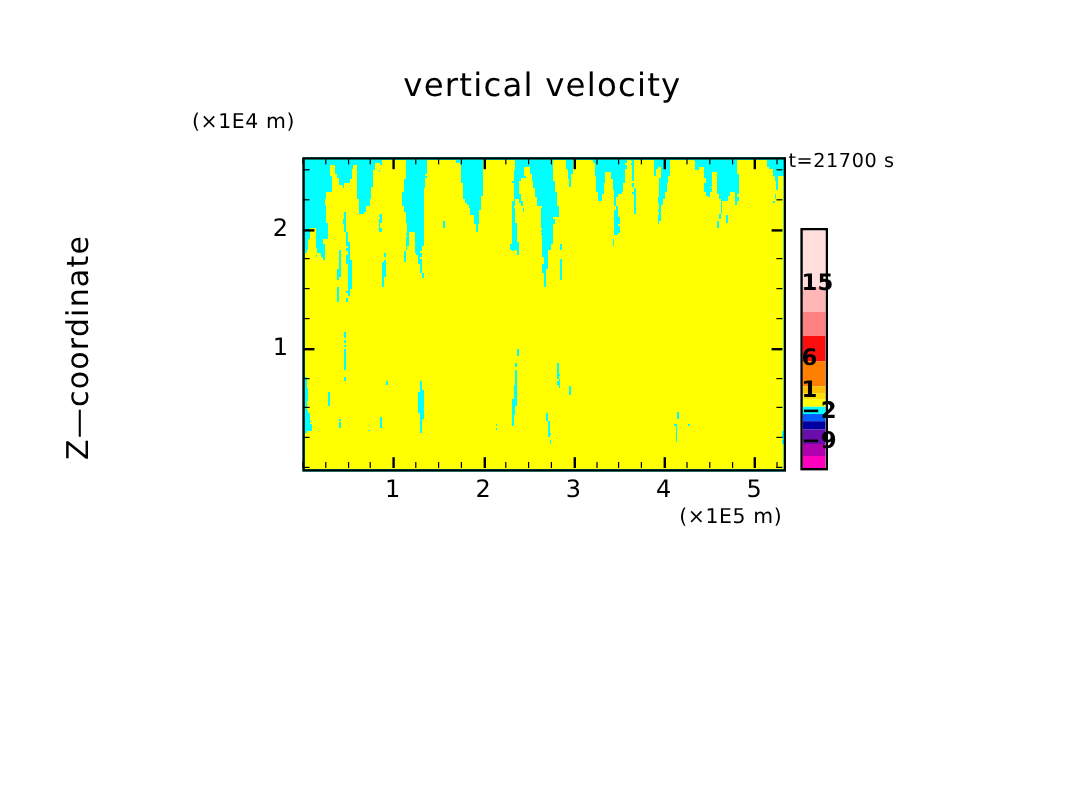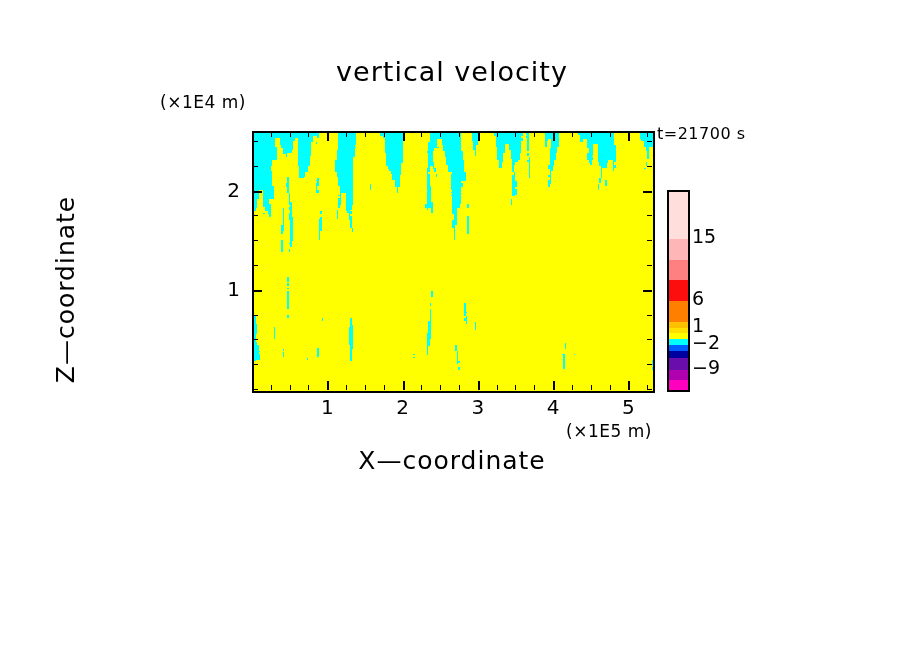--- a/index.html
+++ b/index.html
@@ -60,34 +60,33 @@
   .xticklab{position:absolute;font-size:20px;color:#000;text-align:center;width:40px;}
   .yticklab{position:absolute;font-size:20px;color:#000;text-align:right;width:40px;}
 
   
   .cbar{
     position:absolute;left:667px;top:190px;
     width:19px;height:198px;border:2px solid #000;
     overflow:hidden;
   }
   .cband{width:100%;}
-  .cbarlab{position:absolute;font-size:19px;color:#000;left:692px;}
+  .cbarlab{position:absolute;font-size:19px;color:#000;left:668px;font-weight:bold;}
 </style>
 </head>
 <body>
 
 <div class="fig">
 
   <div class="title">vertical  velocity</div>
 
   <div class="zunit">(×1E4  m)</div>
   <div class="tstamp">t=21700  s</div>
 
   <div class="yaxis-title">Z—coordinate</div>
-  <div class="xaxis-title">X—coordinate</div>
   <div class="xunit">(×1E5  m)</div>
 
   <div class="panel">
     <svg class="field" id="field" viewBox="0 0 399 258" preserveAspectRatio="none">
       <rect x="0" y="0" width="399" height="258" fill="#00ffff"></rect>
       <g id="plumes" fill="#ffff00" shape-rendering="crispEdges">
           <path d="M64.5 0h19.5v1.5h-19.5ZM102 0h24v1.5h-24ZM148.5 0h27v1.5h-27ZM207 0h10.5v1.5h-10.5ZM223.5 0h16.5v1.5h-16.5ZM268.5 0h3v1.5h-3ZM274.5 0h16.5v1.5h-16.5ZM304.5 0h19.5v1.5h-19.5ZM360 0h25.5v1.5h-25.5ZM64.5 1.5h19.5v1.5h-19.5ZM102 1.5h24v1.5h-24ZM148.5 1.5h27v1.5h-27ZM207 1.5h10.5v1.5h-10.5ZM223.5 1.5h16.5v1.5h-16.5ZM268.5 1.5h4.5v1.5h-4.5ZM274.5 1.5h16.5v1.5h-16.5ZM304.5 1.5h21v1.5h-21ZM360 1.5h25.5v1.5h-25.5ZM58.5 3h4.5v1.5h-4.5ZM64.5 3h19.5v1.5h-19.5ZM102 3h27v1.5h-27ZM148.5 3h27v1.5h-27ZM207 3h10.5v1.5h-10.5ZM223.5 3h18v1.5h-18ZM267 3h4.5v1.5h-4.5ZM274.5 3h16.5v1.5h-16.5ZM304.5 3h21v1.5h-21ZM360 3h25.5v1.5h-25.5ZM21 4.5h4.5v1.5h-4.5ZM40.5 4.5h3v1.5h-3ZM58.5 4.5h25.5v1.5h-25.5ZM102 4.5h28.5v1.5h-28.5ZM148.5 4.5h27v1.5h-27ZM207 4.5h10.5v1.5h-10.5ZM223.5 4.5h18v1.5h-18ZM268.5 4.5h4.5v1.5h-4.5ZM274.5 4.5h16.5v1.5h-16.5ZM304.5 4.5h21v1.5h-21ZM360 4.5h25.5v1.5h-25.5ZM21 6h4.5v1.5h-4.5ZM40.5 6h3v1.5h-3ZM58.5 6h25.5v1.5h-25.5ZM102 6h28.5v1.5h-28.5ZM148.5 6h27v1.5h-27ZM183 6h4.5v1.5h-4.5ZM207 6h10.5v1.5h-10.5ZM223.5 6h18v1.5h-18ZM268.5 6h4.5v1.5h-4.5ZM274.5 6h16.5v1.5h-16.5ZM294 6h3v1.5h-3ZM304.5 6h21v1.5h-21ZM328.5 6h4.5v1.5h-4.5ZM360 6h27v1.5h-27ZM21 7.5h4.5v1.5h-4.5ZM39 7.5h4.5v1.5h-4.5ZM58.5 7.5h25.5v1.5h-25.5ZM102 7.5h28.5v1.5h-28.5ZM148.5 7.5h27v1.5h-27ZM183 7.5h4.5v1.5h-4.5ZM207 7.5h12v1.5h-12ZM223.5 7.5h18v1.5h-18ZM267 7.5h6v1.5h-6ZM274.5 7.5h16.5v1.5h-16.5ZM292.5 7.5h4.5v1.5h-4.5ZM304.5 7.5h21v1.5h-21ZM328.5 7.5h4.5v1.5h-4.5ZM360 7.5h30v1.5h-30ZM21 9h4.5v1.5h-4.5ZM39 9h4.5v1.5h-4.5ZM57 9h4.5v1.5h-4.5ZM63 9h21v1.5h-21ZM102 9h28.5v1.5h-28.5ZM148.5 9h25.5v1.5h-25.5ZM183 9h4.5v1.5h-4.5ZM207 9h12v1.5h-12ZM223.5 9h18v1.5h-18ZM267 9h6v1.5h-6ZM274.5 9h16.5v1.5h-16.5ZM292.5 9h4.5v1.5h-4.5ZM304.5 9h28.5v1.5h-28.5ZM360 9h30v1.5h-30ZM21 10.5h4.5v1.5h-4.5ZM39 10.5h4.5v1.5h-4.5ZM57 10.5h27v1.5h-27ZM102 10.5h28.5v1.5h-28.5ZM148.5 10.5h25.5v1.5h-25.5ZM183 10.5h4.5v1.5h-4.5ZM207 10.5h12v1.5h-12ZM223.5 10.5h18v1.5h-18ZM250.5 10.5h4.5v1.5h-4.5ZM267 10.5h6v1.5h-6ZM274.5 10.5h16.5v1.5h-16.5ZM292.5 10.5h4.5v1.5h-4.5ZM304.5 10.5h28.5v1.5h-28.5ZM339 10.5h4.5v1.5h-4.5ZM360 10.5h30v1.5h-30ZM21 12h6v1.5h-6ZM39 12h4.5v1.5h-4.5ZM57 12h27v1.5h-27ZM100.5 12h30v1.5h-30ZM148.5 12h25.5v1.5h-25.5ZM183 12h6v1.5h-6ZM207 12h12v1.5h-12ZM222 12h19.5v1.5h-19.5ZM250.5 12h4.5v1.5h-4.5ZM267 12h6v1.5h-6ZM274.5 12h16.5v1.5h-16.5ZM292.5 12h4.5v1.5h-4.5ZM304.5 12h28.5v1.5h-28.5ZM339 12h4.5v1.5h-4.5ZM361.5 12h28.5v1.5h-28.5ZM22.5 13.5h4.5v1.5h-4.5ZM39 13.5h4.5v1.5h-4.5ZM57 13.5h27v1.5h-27ZM102 13.5h28.5v1.5h-28.5ZM148.5 13.5h25.5v1.5h-25.5ZM184.5 13.5h4.5v1.5h-4.5ZM207 13.5h12v1.5h-12ZM222 13.5h21v1.5h-21ZM250.5 13.5h4.5v1.5h-4.5ZM267 13.5h6v1.5h-6ZM274.5 13.5h22.5v1.5h-22.5ZM303 13.5h30v1.5h-30ZM339 13.5h4.5v1.5h-4.5ZM361.5 13.5h30v1.5h-30ZM394.5 13.5h4.5v1.5h-4.5ZM22.5 15h6v1.5h-6ZM39 15h4.5v1.5h-4.5ZM57 15h27v1.5h-27ZM100.5 15h30v1.5h-30ZM148.5 15h25.5v1.5h-25.5ZM180 15h9v1.5h-9ZM207 15h12v1.5h-12ZM222 15h21v1.5h-21ZM250.5 15h4.5v1.5h-4.5ZM267 15h6v1.5h-6ZM274.5 15h21v1.5h-21ZM303 15h31.5v1.5h-31.5ZM339 15h4.5v1.5h-4.5ZM361.5 15h30v1.5h-30ZM394.5 15h4.5v1.5h-4.5ZM22.5 16.5h6v1.5h-6ZM37.5 16.5h6v1.5h-6ZM57 16.5h25.5v1.5h-25.5ZM100.5 16.5h30v1.5h-30ZM148.5 16.5h25.5v1.5h-25.5ZM180 16.5h9v1.5h-9ZM207 16.5h13.5v1.5h-13.5ZM222 16.5h21v1.5h-21ZM250.5 16.5h6v1.5h-6ZM267 16.5h6v1.5h-6ZM274.5 16.5h21v1.5h-21ZM303 16.5h31.5v1.5h-31.5ZM339 16.5h4.5v1.5h-4.5ZM361.5 16.5h30v1.5h-30ZM394.5 16.5h4.5v1.5h-4.5ZM22.5 18h6v1.5h-6ZM37.5 18h6v1.5h-6ZM57 18h25.5v1.5h-25.5ZM100.5 18h30v1.5h-30ZM148.5 18h24v1.5h-24ZM178.5 18h12v1.5h-12ZM208.5 18h12v1.5h-12ZM222 18h21v1.5h-21ZM250.5 18h6v1.5h-6ZM267 18h28.5v1.5h-28.5ZM303 18h31.5v1.5h-31.5ZM339 18h4.5v1.5h-4.5ZM361.5 18h31.5v1.5h-31.5ZM394.5 18h4.5v1.5h-4.5ZM22.5 19.5h6v1.5h-6ZM33 19.5h10.5v1.5h-10.5ZM57 19.5h25.5v1.5h-25.5ZM100.5 19.5h31.5v1.5h-31.5ZM148.5 19.5h25.5v1.5h-25.5ZM178.5 19.5h12v1.5h-12ZM208.5 19.5h12v1.5h-12ZM222 19.5h21v1.5h-21ZM249 19.5h7.5v1.5h-7.5ZM265.5 19.5h7.5v1.5h-7.5ZM274.5 19.5h21v1.5h-21ZM301.5 19.5h31.5v1.5h-31.5ZM339 19.5h4.5v1.5h-4.5ZM361.5 19.5h31.5v1.5h-31.5ZM394.5 19.5h4.5v1.5h-4.5ZM22.5 21h9v1.5h-9ZM33 21h10.5v1.5h-10.5ZM57 21h25.5v1.5h-25.5ZM100.5 21h31.5v1.5h-31.5ZM148.5 21h25.5v1.5h-25.5ZM178.5 21h12v1.5h-12ZM208.5 21h12v1.5h-12ZM222 21h21v1.5h-21ZM249 21h7.5v1.5h-7.5ZM265.5 21h7.5v1.5h-7.5ZM274.5 21h21v1.5h-21ZM301.5 21h31.5v1.5h-31.5ZM339 21h4.5v1.5h-4.5ZM361.5 21h31.5v1.5h-31.5ZM394.5 21h4.5v1.5h-4.5ZM22.5 22.5h9v1.5h-9ZM33 22.5h10.5v1.5h-10.5ZM55.5 22.5h27v1.5h-27ZM100.5 22.5h31.5v1.5h-31.5ZM148.5 22.5h25.5v1.5h-25.5ZM178.5 22.5h12v1.5h-12ZM208.5 22.5h34.5v1.5h-34.5ZM249 22.5h7.5v1.5h-7.5ZM265.5 22.5h30v1.5h-30ZM301.5 22.5h31.5v1.5h-31.5ZM337.5 22.5h6v1.5h-6ZM361.5 22.5h31.5v1.5h-31.5ZM394.5 22.5h4.5v1.5h-4.5ZM22.5 24h21v1.5h-21ZM55.5 24h27v1.5h-27ZM99 24h33v1.5h-33ZM148.5 24h25.5v1.5h-25.5ZM178.5 24h13.5v1.5h-13.5ZM208.5 24h34.5v1.5h-34.5ZM249 24h7.5v1.5h-7.5ZM265.5 24h9v1.5h-9ZM276 24h19.5v1.5h-19.5ZM301.5 24h31.5v1.5h-31.5ZM339 24h4.5v1.5h-4.5ZM361.5 24h31.5v1.5h-31.5ZM394.5 24h4.5v1.5h-4.5ZM22.5 25.5h21v1.5h-21ZM55.5 25.5h27v1.5h-27ZM99 25.5h33v1.5h-33ZM148.5 25.5h25.5v1.5h-25.5ZM178.5 25.5h13.5v1.5h-13.5ZM208.5 25.5h34.5v1.5h-34.5ZM249 25.5h9v1.5h-9ZM265.5 25.5h9v1.5h-9ZM276 25.5h19.5v1.5h-19.5ZM301.5 25.5h31.5v1.5h-31.5ZM339 25.5h4.5v1.5h-4.5ZM361.5 25.5h37.5v1.5h-37.5ZM18 27h25.5v1.5h-25.5ZM55.5 27h25.5v1.5h-25.5ZM99 27h33v1.5h-33ZM148.5 27h25.5v1.5h-25.5ZM178.5 27h13.5v1.5h-13.5ZM210 27h34.5v1.5h-34.5ZM249 27h9v1.5h-9ZM264 27h9v1.5h-9ZM276 27h19.5v1.5h-19.5ZM300 27h34.5v1.5h-34.5ZM337.5 27h6v1.5h-6ZM354 27h4.5v1.5h-4.5ZM361.5 27h37.5v1.5h-37.5ZM18 28.5h25.5v1.5h-25.5ZM55.5 28.5h25.5v1.5h-25.5ZM99 28.5h33v1.5h-33ZM148.5 28.5h25.5v1.5h-25.5ZM180 28.5h12v1.5h-12ZM210 28.5h34.5v1.5h-34.5ZM247.5 28.5h10.5v1.5h-10.5ZM261 28.5h13.5v1.5h-13.5ZM276 28.5h19.5v1.5h-19.5ZM300 28.5h34.5v1.5h-34.5ZM337.5 28.5h7.5v1.5h-7.5ZM354 28.5h4.5v1.5h-4.5ZM360 28.5h31.5v1.5h-31.5ZM393 28.5h6v1.5h-6ZM18 30h25.5v1.5h-25.5ZM55.5 30h25.5v1.5h-25.5ZM99 30h33v1.5h-33ZM147 30h27v1.5h-27ZM180 30h12v1.5h-12ZM210 30h34.5v1.5h-34.5ZM247.5 30h10.5v1.5h-10.5ZM261 30h13.5v1.5h-13.5ZM276 30h19.5v1.5h-19.5ZM300 30h36v1.5h-36ZM337.5 30h7.5v1.5h-7.5ZM352.5 30h6v1.5h-6ZM360 30h31.5v1.5h-31.5ZM393 30h6v1.5h-6ZM18 31.5h25.5v1.5h-25.5ZM55.5 31.5h25.5v1.5h-25.5ZM99 31.5h33v1.5h-33ZM147 31.5h27v1.5h-27ZM180 31.5h13.5v1.5h-13.5ZM210 31.5h34.5v1.5h-34.5ZM247.5 31.5h10.5v1.5h-10.5ZM259.5 31.5h15v1.5h-15ZM276 31.5h18v1.5h-18ZM300 31.5h45v1.5h-45ZM352.5 31.5h6v1.5h-6ZM361.5 31.5h30v1.5h-30ZM393 31.5h6v1.5h-6ZM16.5 33h28.5v1.5h-28.5ZM54 33h27v1.5h-27ZM99 33h34.5v1.5h-34.5ZM147 33h27v1.5h-27ZM175.5 33h3v1.5h-3ZM180 33h13.5v1.5h-13.5ZM210 33h34.5v1.5h-34.5ZM247.5 33h10.5v1.5h-10.5ZM259.5 33h15v1.5h-15ZM276 33h18v1.5h-18ZM298.5 33h48v1.5h-48ZM352.5 33h6v1.5h-6ZM361.5 33h37.5v1.5h-37.5ZM16.5 34.5h28.5v1.5h-28.5ZM54 34.5h27v1.5h-27ZM99 34.5h34.5v1.5h-34.5ZM147 34.5h25.5v1.5h-25.5ZM175.5 34.5h3v1.5h-3ZM181.5 34.5h12v1.5h-12ZM210 34.5h48v1.5h-48ZM259.5 34.5h15v1.5h-15ZM276 34.5h18v1.5h-18ZM298.5 34.5h48v1.5h-48ZM348 34.5h10.5v1.5h-10.5ZM360 34.5h30v1.5h-30ZM391.5 34.5h7.5v1.5h-7.5ZM16.5 36h28.5v1.5h-28.5ZM54 36h27v1.5h-27ZM99 36h36v1.5h-36ZM147 36h25.5v1.5h-25.5ZM175.5 36h4.5v1.5h-4.5ZM181.5 36h12v1.5h-12ZM210 36h48v1.5h-48ZM259.5 36h15v1.5h-15ZM276 36h19.5v1.5h-19.5ZM298.5 36h48v1.5h-48ZM348 36h10.5v1.5h-10.5ZM360 36h39v1.5h-39ZM18 37.5h27v1.5h-27ZM54 37.5h27v1.5h-27ZM99 37.5h37.5v1.5h-37.5ZM147 37.5h25.5v1.5h-25.5ZM175.5 37.5h4.5v1.5h-4.5ZM181.5 37.5h12v1.5h-12ZM210 37.5h48v1.5h-48ZM259.5 37.5h15v1.5h-15ZM276 37.5h19.5v1.5h-19.5ZM297 37.5h49.5v1.5h-49.5ZM348 37.5h51v1.5h-51ZM18 39h27v1.5h-27ZM51 39h31.5v1.5h-31.5ZM99 39h37.5v1.5h-37.5ZM147 39h25.5v1.5h-25.5ZM174 39h24v1.5h-24ZM211.5 39h48v1.5h-48ZM261 39h13.5v1.5h-13.5ZM276 39h19.5v1.5h-19.5ZM297 39h49.5v1.5h-49.5ZM348 39h51v1.5h-51ZM18 40.5h27v1.5h-27ZM51 40.5h31.5v1.5h-31.5ZM99 40.5h39v1.5h-39ZM147 40.5h25.5v1.5h-25.5ZM175.5 40.5h6v1.5h-6ZM183 40.5h13.5v1.5h-13.5ZM211.5 40.5h48v1.5h-48ZM261 40.5h13.5v1.5h-13.5ZM276 40.5h19.5v1.5h-19.5ZM297 40.5h49.5v1.5h-49.5ZM348 40.5h51v1.5h-51ZM18 42h27v1.5h-27ZM51 42h31.5v1.5h-31.5ZM99 42h39v1.5h-39ZM145.5 42h27v1.5h-27ZM175.5 42h6v1.5h-6ZM183 42h13.5v1.5h-13.5ZM211.5 42h46.5v1.5h-46.5ZM261 42h13.5v1.5h-13.5ZM276 42h18v1.5h-18ZM297 42h49.5v1.5h-49.5ZM348 42h51v1.5h-51ZM18 43.5h15v1.5h-15ZM34.5 43.5h10.5v1.5h-10.5ZM49.5 43.5h34.5v1.5h-34.5ZM99 43.5h39v1.5h-39ZM145.5 43.5h27v1.5h-27ZM175.5 43.5h21v1.5h-21ZM211.5 43.5h46.5v1.5h-46.5ZM261 43.5h13.5v1.5h-13.5ZM276 43.5h19.5v1.5h-19.5ZM297 43.5h49.5v1.5h-49.5ZM348 43.5h51v1.5h-51ZM18 45h15v1.5h-15ZM34.5 45h28.5v1.5h-28.5ZM64.5 45h19.5v1.5h-19.5ZM99 45h39v1.5h-39ZM145.5 45h27v1.5h-27ZM175.5 45h21v1.5h-21ZM211.5 45h46.5v1.5h-46.5ZM261 45h34.5v1.5h-34.5ZM297 45h48v1.5h-48ZM346.5 45h52.5v1.5h-52.5ZM18 46.5h15v1.5h-15ZM34.5 46.5h27v1.5h-27ZM64.5 46.5h19.5v1.5h-19.5ZM99 46.5h42v1.5h-42ZM145.5 46.5h27v1.5h-27ZM175.5 46.5h21v1.5h-21ZM211.5 46.5h46.5v1.5h-46.5ZM261 46.5h33v1.5h-33ZM297 46.5h48v1.5h-48ZM346.5 46.5h4.5v1.5h-4.5ZM352.5 46.5h46.5v1.5h-46.5ZM18 48h15v1.5h-15ZM34.5 48h28.5v1.5h-28.5ZM64.5 48h19.5v1.5h-19.5ZM99 48h42v1.5h-42ZM145.5 48h27v1.5h-27ZM175.5 48h21v1.5h-21ZM207 48h51v1.5h-51ZM262.5 48h31.5v1.5h-31.5ZM297 48h48v1.5h-48ZM346.5 48h4.5v1.5h-4.5ZM352.5 48h46.5v1.5h-46.5ZM18 49.5h13.5v1.5h-13.5ZM34.5 49.5h27v1.5h-27ZM64.5 49.5h19.5v1.5h-19.5ZM99 49.5h42v1.5h-42ZM145.5 49.5h27v1.5h-27ZM175.5 49.5h21v1.5h-21ZM208.5 49.5h49.5v1.5h-49.5ZM262.5 49.5h31.5v1.5h-31.5ZM297 49.5h54v1.5h-54ZM352.5 49.5h46.5v1.5h-46.5ZM18 51h13.5v1.5h-13.5ZM34.5 51h27v1.5h-27ZM64.5 51h19.5v1.5h-19.5ZM99 51h16.5v1.5h-16.5ZM117 51h24v1.5h-24ZM145.5 51h27v1.5h-27ZM175.5 51h21v1.5h-21ZM208.5 51h49.5v1.5h-49.5ZM262.5 51h31.5v1.5h-31.5ZM295.5 51h48v1.5h-48ZM345 51h6v1.5h-6ZM352.5 51h46.5v1.5h-46.5ZM19.5 52.5h12v1.5h-12ZM34.5 52.5h27v1.5h-27ZM63 52.5h22.5v1.5h-22.5ZM99 52.5h16.5v1.5h-16.5ZM117 52.5h24v1.5h-24ZM145.5 52.5h27v1.5h-27ZM177 52.5h19.5v1.5h-19.5ZM208.5 52.5h49.5v1.5h-49.5ZM262.5 52.5h31.5v1.5h-31.5ZM295.5 52.5h48v1.5h-48ZM345 52.5h54v1.5h-54ZM19.5 54h13.5v1.5h-13.5ZM34.5 54h27v1.5h-27ZM63 54h22.5v1.5h-22.5ZM99 54h16.5v1.5h-16.5ZM117 54h25.5v1.5h-25.5ZM144 54h28.5v1.5h-28.5ZM177 54h19.5v1.5h-19.5ZM207 54h51v1.5h-51ZM261 54h82.5v1.5h-82.5ZM345 54h54v1.5h-54ZM19.5 55.5h13.5v1.5h-13.5ZM34.5 55.5h27v1.5h-27ZM63 55.5h22.5v1.5h-22.5ZM99 55.5h16.5v1.5h-16.5ZM117 55.5h25.5v1.5h-25.5ZM144 55.5h28.5v1.5h-28.5ZM177 55.5h19.5v1.5h-19.5ZM207 55.5h51v1.5h-51ZM262.5 55.5h81v1.5h-81ZM345 55.5h54v1.5h-54ZM4.5 57h4.5v1.5h-4.5ZM19.5 57h13.5v1.5h-13.5ZM34.5 57h27v1.5h-27ZM64.5 57h21v1.5h-21ZM99 57h43.5v1.5h-43.5ZM144 57h28.5v1.5h-28.5ZM177 57h21v1.5h-21ZM207 57h51v1.5h-51ZM262.5 57h136.5v1.5h-136.5ZM4.5 58.5h4.5v1.5h-4.5ZM19.5 58.5h13.5v1.5h-13.5ZM34.5 58.5h27v1.5h-27ZM64.5 58.5h21v1.5h-21ZM99 58.5h43.5v1.5h-43.5ZM144 58.5h28.5v1.5h-28.5ZM177 58.5h19.5v1.5h-19.5ZM207 58.5h51v1.5h-51ZM262.5 58.5h136.5v1.5h-136.5ZM4.5 60h4.5v1.5h-4.5ZM19.5 60h15v1.5h-15ZM36 60h49.5v1.5h-49.5ZM87 60h4.5v1.5h-4.5ZM99 60h73.5v1.5h-73.5ZM177 60h21v1.5h-21ZM207 60h51v1.5h-51ZM262.5 60h136.5v1.5h-136.5ZM4.5 61.5h4.5v1.5h-4.5ZM19.5 61.5h15v1.5h-15ZM36 61.5h48v1.5h-48ZM87 61.5h4.5v1.5h-4.5ZM99 61.5h73.5v1.5h-73.5ZM177 61.5h19.5v1.5h-19.5ZM207 61.5h51v1.5h-51ZM261 61.5h138v1.5h-138ZM4.5 63h4.5v1.5h-4.5ZM19.5 63h15v1.5h-15ZM36 63h49.5v1.5h-49.5ZM87 63h4.5v1.5h-4.5ZM99 63h73.5v1.5h-73.5ZM177 63h21v1.5h-21ZM207 63h192v1.5h-192ZM4.5 64.5h4.5v1.5h-4.5ZM19.5 64.5h15v1.5h-15ZM36 64.5h48v1.5h-48ZM87 64.5h4.5v1.5h-4.5ZM99 64.5h73.5v1.5h-73.5ZM177 64.5h21v1.5h-21ZM207 64.5h192v1.5h-192ZM3 66h6v1.5h-6ZM15 66h19.5v1.5h-19.5ZM36 66h48v1.5h-48ZM87 66h4.5v1.5h-4.5ZM99 66h73.5v1.5h-73.5ZM177 66h21v1.5h-21ZM207 66h49.5v1.5h-49.5ZM258 66h141v1.5h-141ZM3 67.5h6v1.5h-6ZM15 67.5h19.5v1.5h-19.5ZM36 67.5h48v1.5h-48ZM87 67.5h4.5v1.5h-4.5ZM99 67.5h73.5v1.5h-73.5ZM177 67.5h21v1.5h-21ZM207 67.5h49.5v1.5h-49.5ZM258 67.5h141v1.5h-141ZM3 69h6v1.5h-6ZM15 69h19.5v1.5h-19.5ZM37.5 69h46.5v1.5h-46.5ZM87 69h4.5v1.5h-4.5ZM99 69h73.5v1.5h-73.5ZM178.5 69h19.5v1.5h-19.5ZM207 69h49.5v1.5h-49.5ZM258 69h141v1.5h-141ZM3 70.5h6v1.5h-6ZM16.5 70.5h18v1.5h-18ZM37.5 70.5h46.5v1.5h-46.5ZM87 70.5h4.5v1.5h-4.5ZM99 70.5h72v1.5h-72ZM178.5 70.5h19.5v1.5h-19.5ZM205.5 70.5h7.5v1.5h-7.5ZM214.5 70.5h42v1.5h-42ZM258 70.5h141v1.5h-141ZM3 72h6v1.5h-6ZM16.5 72h19.5v1.5h-19.5ZM37.5 72h46.5v1.5h-46.5ZM85.5 72h6v1.5h-6ZM97.5 72h73.5v1.5h-73.5ZM178.5 72h19.5v1.5h-19.5ZM205.5 72h7.5v1.5h-7.5ZM214.5 72h184.5v1.5h-184.5ZM3 73.5h7.5v1.5h-7.5ZM16.5 73.5h18v1.5h-18ZM37.5 73.5h46.5v1.5h-46.5ZM85.5 73.5h6v1.5h-6ZM97.5 73.5h73.5v1.5h-73.5ZM178.5 73.5h19.5v1.5h-19.5ZM205.5 73.5h7.5v1.5h-7.5ZM214.5 73.5h184.5v1.5h-184.5ZM1.5 75h9v1.5h-9ZM16.5 75h12v1.5h-12ZM30 75h4.5v1.5h-4.5ZM37.5 75h54v1.5h-54ZM97.5 75h75v1.5h-75ZM174 75h3v1.5h-3ZM178.5 75h19.5v1.5h-19.5ZM202.5 75h196.5v1.5h-196.5ZM1.5 76.5h9v1.5h-9ZM16.5 76.5h12v1.5h-12ZM30 76.5h6v1.5h-6ZM37.5 76.5h45v1.5h-45ZM84 76.5h7.5v1.5h-7.5ZM96 76.5h81v1.5h-81ZM178.5 76.5h19.5v1.5h-19.5ZM202.5 76.5h196.5v1.5h-196.5ZM0 78h13.5v1.5h-13.5ZM16.5 78h12v1.5h-12ZM30 78h6v1.5h-6ZM37.5 78h28.5v1.5h-28.5ZM67.5 78h15v1.5h-15ZM84 78h9v1.5h-9ZM97.5 78h79.5v1.5h-79.5ZM178.5 78h19.5v1.5h-19.5ZM202.5 78h196.5v1.5h-196.5ZM0 79.5h9v1.5h-9ZM10.5 79.5h3v1.5h-3ZM16.5 79.5h12v1.5h-12ZM30 79.5h4.5v1.5h-4.5ZM37.5 79.5h28.5v1.5h-28.5ZM67.5 79.5h15v1.5h-15ZM84 79.5h10.5v1.5h-10.5ZM97.5 79.5h100.5v1.5h-100.5ZM202.5 79.5h196.5v1.5h-196.5ZM0 81h15v1.5h-15ZM16.5 81h12v1.5h-12ZM30 81h4.5v1.5h-4.5ZM37.5 81h45v1.5h-45ZM84 81h10.5v1.5h-10.5ZM96 81h103.5v1.5h-103.5ZM202.5 81h196.5v1.5h-196.5ZM0 82.5h15v1.5h-15ZM16.5 82.5h12v1.5h-12ZM30 82.5h4.5v1.5h-4.5ZM37.5 82.5h45v1.5h-45ZM84 82.5h10.5v1.5h-10.5ZM97.5 82.5h102v1.5h-102ZM202.5 82.5h10.5v1.5h-10.5ZM214.5 82.5h184.5v1.5h-184.5ZM0 84h28.5v1.5h-28.5ZM30 84h4.5v1.5h-4.5ZM39 84h27v1.5h-27ZM67.5 84h15v1.5h-15ZM84 84h10.5v1.5h-10.5ZM97.5 84h102v1.5h-102ZM202.5 84h10.5v1.5h-10.5ZM214.5 84h184.5v1.5h-184.5ZM0 85.5h28.5v1.5h-28.5ZM30 85.5h4.5v1.5h-4.5ZM39 85.5h25.5v1.5h-25.5ZM67.5 85.5h27v1.5h-27ZM97.5 85.5h102v1.5h-102ZM202.5 85.5h10.5v1.5h-10.5ZM214.5 85.5h184.5v1.5h-184.5ZM0 87h28.5v1.5h-28.5ZM30 87h6v1.5h-6ZM39 87h25.5v1.5h-25.5ZM67.5 87h28.5v1.5h-28.5ZM97.5 87h100.5v1.5h-100.5ZM202.5 87h10.5v1.5h-10.5ZM214.5 87h184.5v1.5h-184.5ZM0 88.5h28.5v1.5h-28.5ZM30 88.5h6v1.5h-6ZM39 88.5h25.5v1.5h-25.5ZM67.5 88.5h28.5v1.5h-28.5ZM97.5 88.5h100.5v1.5h-100.5ZM202.5 88.5h10.5v1.5h-10.5ZM214.5 88.5h184.5v1.5h-184.5ZM0 90h28.5v1.5h-28.5ZM30 90h6v1.5h-6ZM39 90h25.5v1.5h-25.5ZM67.5 90h28.5v1.5h-28.5ZM97.5 90h100.5v1.5h-100.5ZM202.5 90h10.5v1.5h-10.5ZM214.5 90h184.5v1.5h-184.5ZM0 91.5h27v1.5h-27ZM30 91.5h6v1.5h-6ZM39 91.5h25.5v1.5h-25.5ZM67.5 91.5h28.5v1.5h-28.5ZM97.5 91.5h100.5v1.5h-100.5ZM201 91.5h12v1.5h-12ZM214.5 91.5h184.5v1.5h-184.5ZM0 93h27v1.5h-27ZM30 93h6v1.5h-6ZM39 93h25.5v1.5h-25.5ZM67.5 93h28.5v1.5h-28.5ZM97.5 93h100.5v1.5h-100.5ZM201 93h12v1.5h-12ZM214.5 93h184.5v1.5h-184.5ZM0 94.5h27v1.5h-27ZM30 94.5h6v1.5h-6ZM39 94.5h25.5v1.5h-25.5ZM67.5 94.5h30v1.5h-30ZM99 94.5h100.5v1.5h-100.5ZM201 94.5h12v1.5h-12ZM214.5 94.5h184.5v1.5h-184.5ZM0 96h27v1.5h-27ZM30 96h6v1.5h-6ZM39 96h25.5v1.5h-25.5ZM67.5 96h30v1.5h-30ZM99 96h100.5v1.5h-100.5ZM201 96h12v1.5h-12ZM214.5 96h184.5v1.5h-184.5ZM0 97.5h27v1.5h-27ZM28.5 97.5h7.5v1.5h-7.5ZM39 97.5h25.5v1.5h-25.5ZM66 97.5h31.5v1.5h-31.5ZM99 97.5h100.5v1.5h-100.5ZM201 97.5h12v1.5h-12ZM214.5 97.5h184.5v1.5h-184.5ZM0 99h27v1.5h-27ZM28.5 99h7.5v1.5h-7.5ZM39 99h25.5v1.5h-25.5ZM66 99h133.5v1.5h-133.5ZM201 99h12v1.5h-12ZM214.5 99h184.5v1.5h-184.5ZM0 100.5h36v1.5h-36ZM39 100.5h25.5v1.5h-25.5ZM66 100.5h133.5v1.5h-133.5ZM201 100.5h198v1.5h-198ZM0 102h36v1.5h-36ZM39 102h25.5v1.5h-25.5ZM66 102h133.5v1.5h-133.5ZM201 102h198v1.5h-198ZM0 103.5h36v1.5h-36ZM39 103.5h25.5v1.5h-25.5ZM66 103.5h133.5v1.5h-133.5ZM201 103.5h198v1.5h-198ZM0 105h36v1.5h-36ZM39 105h25.5v1.5h-25.5ZM66 105h133.5v1.5h-133.5ZM201 105h198v1.5h-198ZM0 106.5h27v1.5h-27ZM28.5 106.5h7.5v1.5h-7.5ZM39 106.5h360v1.5h-360ZM0 108h27v1.5h-27ZM28.5 108h7.5v1.5h-7.5ZM37.5 108h361.5v1.5h-361.5ZM0 109.5h27v1.5h-27ZM28.5 109.5h6v1.5h-6ZM37.5 109.5h361.5v1.5h-361.5ZM0 111h27v1.5h-27ZM28.5 111h7.5v1.5h-7.5ZM37.5 111h361.5v1.5h-361.5ZM0 112.5h27v1.5h-27ZM28.5 112.5h7.5v1.5h-7.5ZM37.5 112.5h361.5v1.5h-361.5ZM0 114h27v1.5h-27ZM28.5 114h370.5v1.5h-370.5ZM0 115.5h27v1.5h-27ZM28.5 115.5h6v1.5h-6ZM36 115.5h363v1.5h-363ZM0 117h27v1.5h-27ZM28.5 117h6v1.5h-6ZM36 117h363v1.5h-363ZM0 118.5h399v1.5h-399ZM0 120h399v1.5h-399ZM0 121.5h399v1.5h-399ZM0 123h399v1.5h-399ZM0 124.5h399v1.5h-399ZM0 126h399v1.5h-399ZM0 127.5h399v1.5h-399ZM0 129h399v1.5h-399ZM0 130.5h399v1.5h-399ZM0 132h399v1.5h-399ZM0 133.5h399v1.5h-399ZM0 135h399v1.5h-399ZM0 136.5h399v1.5h-399ZM0 138h399v1.5h-399ZM0 139.5h399v1.5h-399ZM0 141h399v1.5h-399ZM0 142.5h399v1.5h-399ZM0 144h33v1.5h-33ZM34.5 144h364.5v1.5h-364.5ZM0 145.5h33v1.5h-33ZM34.5 145.5h364.5v1.5h-364.5ZM0 147h33v1.5h-33ZM34.5 147h364.5v1.5h-364.5ZM0 148.5h399v1.5h-399ZM0 150h33v1.5h-33ZM34.5 150h364.5v1.5h-364.5ZM0 151.5h33v1.5h-33ZM34.5 151.5h364.5v1.5h-364.5ZM0 153h399v1.5h-399ZM0 154.5h33v1.5h-33ZM34.5 154.5h364.5v1.5h-364.5ZM0 156h399v1.5h-399ZM0 157.5h33v1.5h-33ZM34.5 157.5h142.5v1.5h-142.5ZM178.5 157.5h220.5v1.5h-220.5ZM0 159h33v1.5h-33ZM34.5 159h142.5v1.5h-142.5ZM178.5 159h220.5v1.5h-220.5ZM0 160.5h33v1.5h-33ZM34.5 160.5h142.5v1.5h-142.5ZM178.5 160.5h220.5v1.5h-220.5ZM0 162h33v1.5h-33ZM34.5 162h142.5v1.5h-142.5ZM178.5 162h220.5v1.5h-220.5ZM0 163.5h33v1.5h-33ZM34.5 163.5h364.5v1.5h-364.5ZM0 165h33v1.5h-33ZM34.5 165h364.5v1.5h-364.5ZM0 166.5h33v1.5h-33ZM34.5 166.5h364.5v1.5h-364.5ZM0 168h33v1.5h-33ZM34.5 168h364.5v1.5h-364.5ZM0 169.5h33v1.5h-33ZM34.5 169.5h141v1.5h-141ZM177 169.5h33v1.5h-33ZM211.5 169.5h187.5v1.5h-187.5ZM0 171h33v1.5h-33ZM34.5 171h141v1.5h-141ZM177 171h33v1.5h-33ZM211.5 171h187.5v1.5h-187.5ZM0 172.5h33v1.5h-33ZM34.5 172.5h175.5v1.5h-175.5ZM211.5 172.5h187.5v1.5h-187.5ZM0 174h33v1.5h-33ZM34.5 174h175.5v1.5h-175.5ZM211.5 174h187.5v1.5h-187.5ZM0 175.5h175.5v1.5h-175.5ZM177 175.5h33v1.5h-33ZM211.5 175.5h187.5v1.5h-187.5ZM0 177h175.5v1.5h-175.5ZM177 177h33v1.5h-33ZM211.5 177h187.5v1.5h-187.5ZM0 178.5h175.5v1.5h-175.5ZM177 178.5h33v1.5h-33ZM213 178.5h186v1.5h-186ZM0 180h175.5v1.5h-175.5ZM177 180h33v1.5h-33ZM211.5 180h187.5v1.5h-187.5ZM1.5 181.5h31.5v1.5h-31.5ZM34.5 181.5h141v1.5h-141ZM177 181.5h33v1.5h-33ZM211.5 181.5h187.5v1.5h-187.5ZM1.5 183h31.5v1.5h-31.5ZM34.5 183h141v1.5h-141ZM177 183h34.5v1.5h-34.5ZM213 183h186v1.5h-186ZM1.5 184.5h66v1.5h-66ZM69 184.5h27v1.5h-27ZM97.5 184.5h78v1.5h-78ZM177 184.5h33v1.5h-33ZM213 184.5h186v1.5h-186ZM1.5 186h66v1.5h-66ZM69 186h27v1.5h-27ZM97.5 186h78v1.5h-78ZM177 186h33v1.5h-33ZM213 186h186v1.5h-186ZM1.5 187.5h94.5v1.5h-94.5ZM97.5 187.5h76.5v1.5h-76.5ZM177 187.5h34.5v1.5h-34.5ZM213 187.5h186v1.5h-186ZM1.5 189h94.5v1.5h-94.5ZM97.5 189h76.5v1.5h-76.5ZM177 189h34.5v1.5h-34.5ZM213 189h7.5v1.5h-7.5ZM222 189h177v1.5h-177ZM3 190.5h93v1.5h-93ZM97.5 190.5h76.5v1.5h-76.5ZM177 190.5h43.5v1.5h-43.5ZM222 190.5h177v1.5h-177ZM3 192h93v1.5h-93ZM99 192h75v1.5h-75ZM177 192h43.5v1.5h-43.5ZM222 192h177v1.5h-177ZM3 193.5h16.5v1.5h-16.5ZM21 193.5h73.5v1.5h-73.5ZM99 193.5h75v1.5h-75ZM177 193.5h43.5v1.5h-43.5ZM222 193.5h177v1.5h-177ZM3 195h16.5v1.5h-16.5ZM21 195h73.5v1.5h-73.5ZM99 195h75v1.5h-75ZM177 195h43.5v1.5h-43.5ZM222 195h177v1.5h-177ZM3 196.5h16.5v1.5h-16.5ZM21 196.5h73.5v1.5h-73.5ZM99 196.5h75v1.5h-75ZM177 196.5h222v1.5h-222ZM3 198h16.5v1.5h-16.5ZM21 198h73.5v1.5h-73.5ZM99 198h75v1.5h-75ZM177 198h222v1.5h-222ZM3 199.5h16.5v1.5h-16.5ZM21 199.5h73.5v1.5h-73.5ZM99 199.5h73.5v1.5h-73.5ZM177 199.5h222v1.5h-222ZM1.5 201h18v1.5h-18ZM21 201h73.5v1.5h-73.5ZM99 201h73.5v1.5h-73.5ZM177 201h222v1.5h-222ZM1.5 202.5h18v1.5h-18ZM21 202.5h73.5v1.5h-73.5ZM99 202.5h73.5v1.5h-73.5ZM177 202.5h222v1.5h-222ZM1.5 204h18v1.5h-18ZM21 204h73.5v1.5h-73.5ZM99 204h73.5v1.5h-73.5ZM177 204h222v1.5h-222ZM1.5 205.5h93v1.5h-93ZM99 205.5h73.5v1.5h-73.5ZM175.5 205.5h223.5v1.5h-223.5ZM1.5 207h93v1.5h-93ZM99 207h73.5v1.5h-73.5ZM175.5 207h223.5v1.5h-223.5ZM3 208.5h91.5v1.5h-91.5ZM99 208.5h73.5v1.5h-73.5ZM175.5 208.5h223.5v1.5h-223.5ZM3 210h91.5v1.5h-91.5ZM99 210h73.5v1.5h-73.5ZM175.5 210h135v1.5h-135ZM312 210h87v1.5h-87ZM4.5 211.5h91.5v1.5h-91.5ZM99 211.5h73.5v1.5h-73.5ZM175.5 211.5h25.5v1.5h-25.5ZM202.5 211.5h108v1.5h-108ZM312 211.5h87v1.5h-87ZM4.5 213h91.5v1.5h-91.5ZM99 213h73.5v1.5h-73.5ZM174 213h27v1.5h-27ZM202.5 213h108v1.5h-108ZM312 213h87v1.5h-87ZM4.5 214.5h58.5v1.5h-58.5ZM64.5 214.5h31.5v1.5h-31.5ZM99 214.5h73.5v1.5h-73.5ZM174 214.5h27v1.5h-27ZM202.5 214.5h108v1.5h-108ZM312 214.5h87v1.5h-87ZM4.5 216h24v1.5h-24ZM30 216h33v1.5h-33ZM64.5 216h31.5v1.5h-31.5ZM97.5 216h75v1.5h-75ZM174 216h27v1.5h-27ZM202.5 216h196.5v1.5h-196.5ZM6 217.5h57v1.5h-57ZM64.5 217.5h31.5v1.5h-31.5ZM97.5 217.5h75v1.5h-75ZM174 217.5h28.5v1.5h-28.5ZM204 217.5h195v1.5h-195ZM4.5 219h24v1.5h-24ZM30 219h33v1.5h-33ZM64.5 219h31.5v1.5h-31.5ZM97.5 219h75v1.5h-75ZM174 219h28.5v1.5h-28.5ZM204 219h195v1.5h-195ZM6 220.5h22.5v1.5h-22.5ZM30 220.5h33v1.5h-33ZM64.5 220.5h31.5v1.5h-31.5ZM97.5 220.5h61.5v1.5h-61.5ZM160.5 220.5h12v1.5h-12ZM174 220.5h28.5v1.5h-28.5ZM204 220.5h103.5v1.5h-103.5ZM310.5 220.5h9v1.5h-9ZM321 220.5h78v1.5h-78ZM6 222h22.5v1.5h-22.5ZM30 222h33v1.5h-33ZM64.5 222h31.5v1.5h-31.5ZM97.5 222h105v1.5h-105ZM204 222h105v1.5h-105ZM310.5 222h88.5v1.5h-88.5ZM6 223.5h90v1.5h-90ZM97.5 223.5h61.5v1.5h-61.5ZM160.5 223.5h42v1.5h-42ZM204 223.5h105v1.5h-105ZM310.5 223.5h88.5v1.5h-88.5ZM6 225h46.5v1.5h-46.5ZM54 225h42v1.5h-42ZM97.5 225h105v1.5h-105ZM204 225h105v1.5h-105ZM310.5 225h88.5v1.5h-88.5ZM1.5 226.5h94.5v1.5h-94.5ZM97.5 226.5h105v1.5h-105ZM204 226.5h105v1.5h-105ZM310.5 226.5h87v1.5h-87ZM0 228h202.5v1.5h-202.5ZM205.5 228h103.5v1.5h-103.5ZM310.5 228h87v1.5h-87ZM0 229.5h202.5v1.5h-202.5ZM204 229.5h105v1.5h-105ZM310.5 229.5h87v1.5h-87ZM0 231h309v1.5h-309ZM310.5 231h87v1.5h-87ZM0 232.5h309v1.5h-309ZM310.5 232.5h88.5v1.5h-88.5ZM0 234h204v1.5h-204ZM205.5 234h103.5v1.5h-103.5ZM310.5 234h87v1.5h-87ZM0 235.5h204v1.5h-204ZM205.5 235.5h192v1.5h-192ZM0 237h399v1.5h-399ZM0 238.5h399v1.5h-399ZM0 240h399v1.5h-399ZM0 241.5h399v1.5h-399ZM0 243h399v1.5h-399ZM0 244.5h399v1.5h-399ZM0 246h399v1.5h-399ZM0 247.5h399v1.5h-399ZM0 249h399v1.5h-399ZM0 250.5h399v1.5h-399ZM0 252h399v1.5h-399ZM0 253.5h399v1.5h-399ZM0 255h399v1.5h-399ZM0 256.5h399v1.5h-399Z" fill="#ffff00"></path>
         </g>
     </svg>
   </div>

